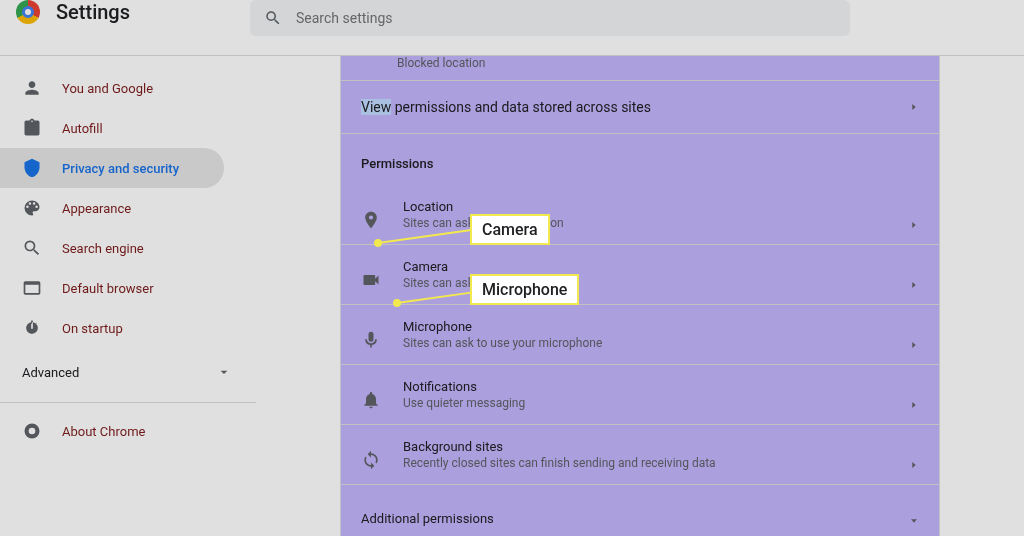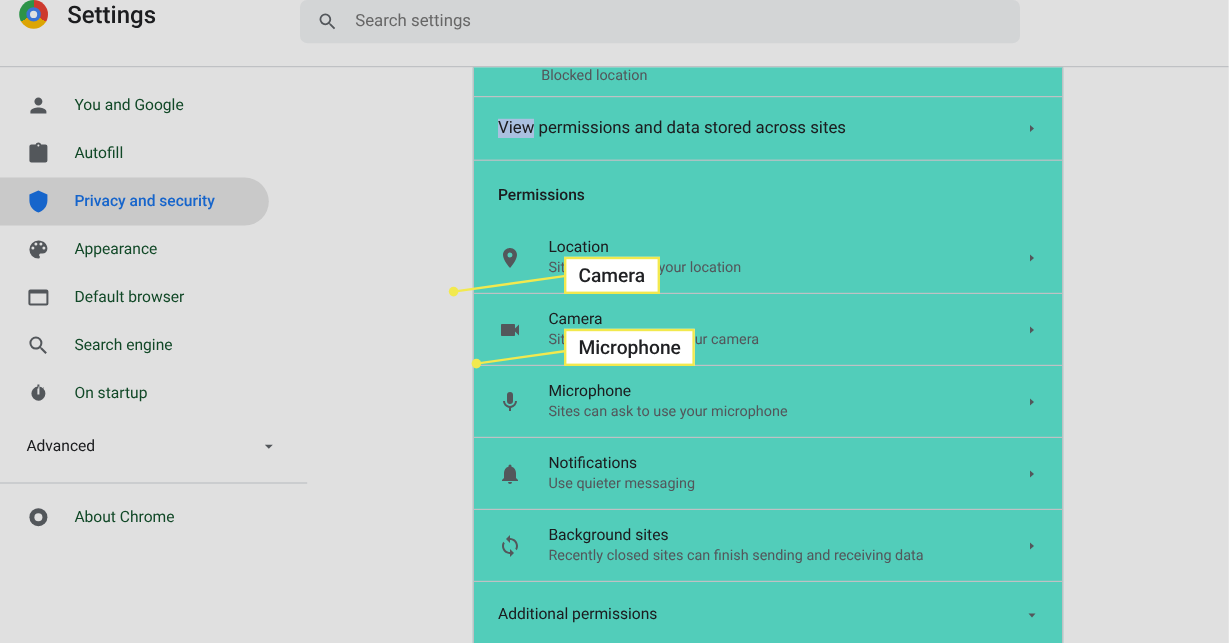--- a/index.html
+++ b/index.html
@@ -8,31 +8,31 @@
 .header { height: 56px; display: flex; align-items: flex-start; padding: 0 16px; border-bottom: 1px solid #dadce0; background: #fff; }
 .chrome-logo { width: 24px; height: 24px; margin-right: 16px; border-radius: 50%; background: conic-gradient(#ea4335 0deg 120deg, #fbbc05 120deg 240deg, #34a853 240deg 360deg); position: relative; }
 .chrome-logo::after { content: ""; position: absolute; inset: 6px; background: #fff; border-radius: 50%; border: 3px solid #4285f4; }
 .header-title { font-size: 20px; font-weight: 500; color: #202124; }
 .search-wrap { margin-left: 120px; flex: 1; max-width: 600px; }
 .search-box { background: #f1f3f4; border-radius: 6px; height: 36px; display: flex; align-items: center; padding: 0 14px; }
 .search-icon-svg { width: 18px; height: 18px; fill: #5f6368; margin-right: 14px; }
 .search-input { border: none; background: transparent; outline: none; font-size: 14px; color: #6d28d9; flex: 1; }
 .body-wrap { display: flex; height: 480px; }
 .sidebar { width: 256px; padding-top: 12px; }
-.nav-item { height: 40px; display: flex; align-items: center; padding-left: 22px; font-size: 13px; color: #14532d; cursor: pointer; border-top-right-radius: 20px; border-bottom-right-radius: 20px; margin-right: 32px; }
+.nav-item { height: 40px; display: flex; align-items: center; padding-left: 22px; font-size: 13px; color: #7f1d1d; cursor: pointer; border-top-right-radius: 20px; border-bottom-right-radius: 20px; margin-right: 32px; }
 .nav-item.active { background: #e5e5e5; color: #1a73e8; font-weight: 500; }
 .nav-item .ico { width: 20px; height: 20px; margin-right: 20px; fill: #5f6368; display: flex; align-items: center; justify-content: center; }
 .nav-item.active .ico { fill: #1a73e8; }
 .nav-item.link .ico-open { margin-left: auto; margin-right: 12px; fill: #5f6368; width: 16px; height: 16px; }
 .advanced-row { height: 40px; display: flex; align-items: center; padding: 0 24px 0 22px; font-size: 13px; color: #202124; cursor: pointer; margin-top: 4px; }
 .advanced-row .chev { margin-left: auto; width: 16px; height: 16px; fill: #5f6368; }
 .divider { height: 1px; background: #dadce0; margin: 10px 0 8px; }
 .main { flex: 1; display: flex; justify-content: center; overflow: hidden; }
-.panel { width: 492px; border-left: 1px solid #dadce0; border-right: 1px solid #dadce0; background: #5eead4; }
-.panel-row { border-bottom: 1px solid #dadce0; display: flex; align-items: center; padding: 14px 20px; cursor: pointer; min-height: 56px; }
+.panel { width: 600px; border-left: 1px solid #dadce0; border-right: 1px solid #dadce0; background: #c4b5fd; }
+.panel-row { border-bottom: 1px solid #dadce0; display: flex; align-items: flex-end; padding: 14px 20px; cursor: pointer; min-height: 56px; }
 .row-icon { width: 20px; height: 20px; fill: #5f6368; margin-right: 22px; flex-shrink: 0; }
 .row-text { flex: 1; }
 .row-title { font-size: 13px; color: #202124; }
 .row-sub { font-size: 12px; color: #5f6368; margin-top: 2px; }
 .row-arrow { width: 10px; height: 10px; fill: #5f6368; }
 .blocked-stub { font-size: 12px; color: #5f6368; padding: 0 0 10px 56px; border-bottom: 1px solid #dadce0; text-decoration: line-through; text-decoration-color: transparent; }
 .view-row { padding: 18px 20px; border-bottom: 1px solid #dadce0; display: flex; align-items: center; cursor: pointer; }
 .view-text { font-size: 14px; color: #202124; }
 .view-text .sel { background: #c2dbff; }
 .section-header { font-size: 13px; color: #202124; font-weight: 500; padding: 22px 20px 14px; }
@@ -86,32 +86,32 @@
       <span class="ico">
           <svg viewBox="0 0 24 24" width="20" height="20">
             <path d="M12 3a9 9 0 000 18 1.5 1.5 0 001.5-1.5c0-.4-.15-.76-.4-1.04a1.5 1.5 0 011.1-2.46H16a5 5 0 005-5c0-4.42-4.03-8-9-8zm-5.5 9a1.5 1.5 0 110-3 1.5 1.5 0 010 3zm3-4a1.5 1.5 0 110-3 1.5 1.5 0 010 3zm5 0a1.5 1.5 0 110-3 1.5 1.5 0 010 3zm3 4a1.5 1.5 0 110-3 1.5 1.5 0 010 3z"></path>
           </svg>
         </span>
       <span>Appearance</span>
     </div>
     <div class="nav-item">
       <span class="ico">
           <svg viewBox="0 0 24 24" width="20" height="20">
+            <path d="M15.5 14h-.79l-.28-.27A6.471 6.471 0 0016 9.5 6.5 6.5 0 109.5 16c1.61 0 3.09-.59 4.23-1.57l.27.28v.79l5 4.99L20.49 19l-4.99-5zm-6 0C7.01 14 5 11.99 5 9.5S7.01 5 9.5 5 14 7.01 14 9.5 11.99 14 9.5 14z"></path>
+          </svg>
+        </span>
+      <span>Search engine</span>
+    </div>
+    <div class="nav-item">
+      <span class="ico">
+          <svg viewBox="0 0 24 24" width="20" height="20">
             <path d="M20 4H4c-1.1 0-2 .9-2 2v12c0 1.1.9 2 2 2h16c1.1 0 2-.9 2-2V6c0-1.1-.9-2-2-2zm0 14H4V8h16v10z"></path>
           </svg>
         </span>
       <span>Default browser</span>
-    </div>
-    <div class="nav-item">
-      <span class="ico">
-          <svg viewBox="0 0 24 24" width="20" height="20">
-            <path d="M15.5 14h-.79l-.28-.27A6.471 6.471 0 0016 9.5 6.5 6.5 0 109.5 16c1.61 0 3.09-.59 4.23-1.57l.27.28v.79l5 4.99L20.49 19l-4.99-5zm-6 0C7.01 14 5 11.99 5 9.5S7.01 5 9.5 5 14 7.01 14 9.5 11.99 14 9.5 14z"></path>
-          </svg>
-        </span>
-      <span>Search engine</span>
     </div>
     <div class="nav-item">
       <span class="ico">
           <svg viewBox="0 0 24 24" width="20" height="20">
             <path d="M13 3h-2v10h2V3zm4.83 2.17l-1.42 1.42A7 7 0 1112 5v2a5 5 0 105 5 4.96 4.96 0 00-1.59-3.66l1.42-1.42A6.98 6.98 0 0119 12a7 7 0 11-7-7c1.93 0 3.68.78 4.95 2.05z"></path>
           </svg>
         </span>
       <span>On startup</span>
     </div>
     <div class="advanced-row">

